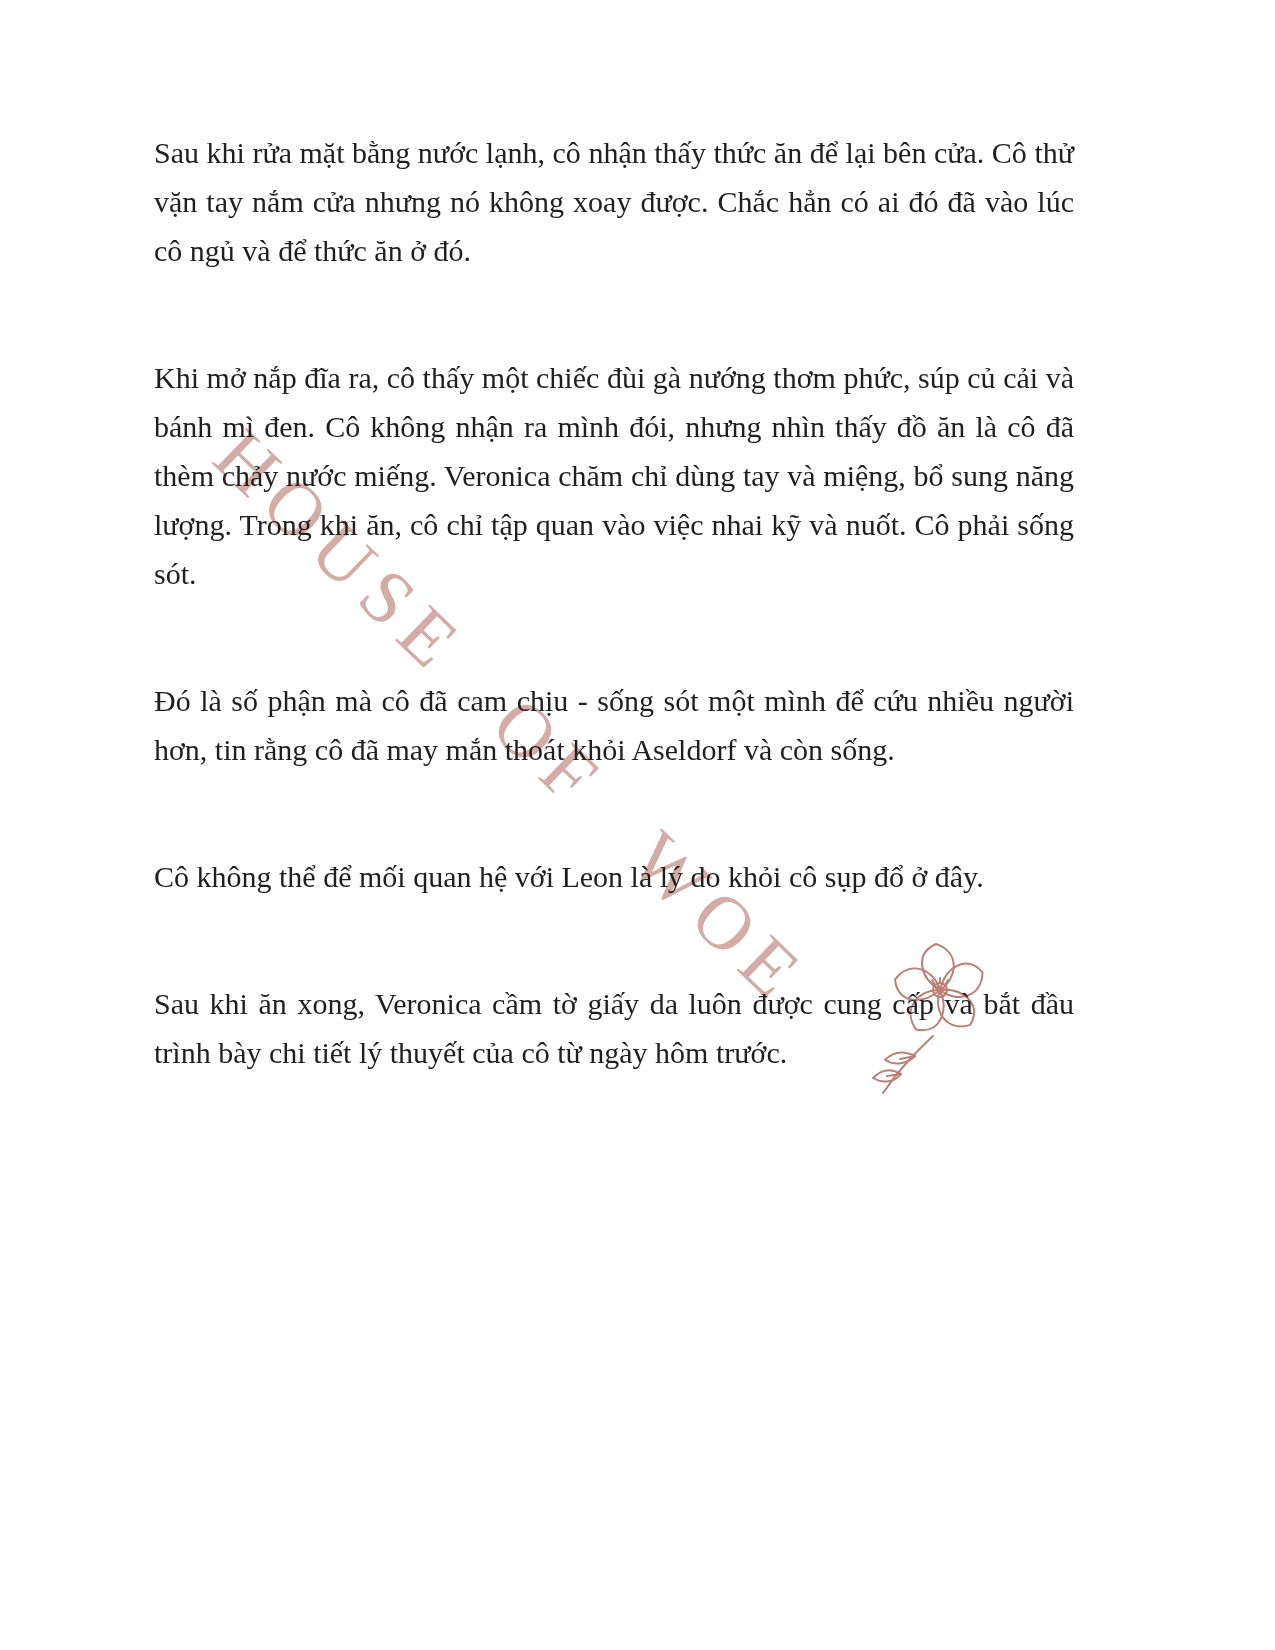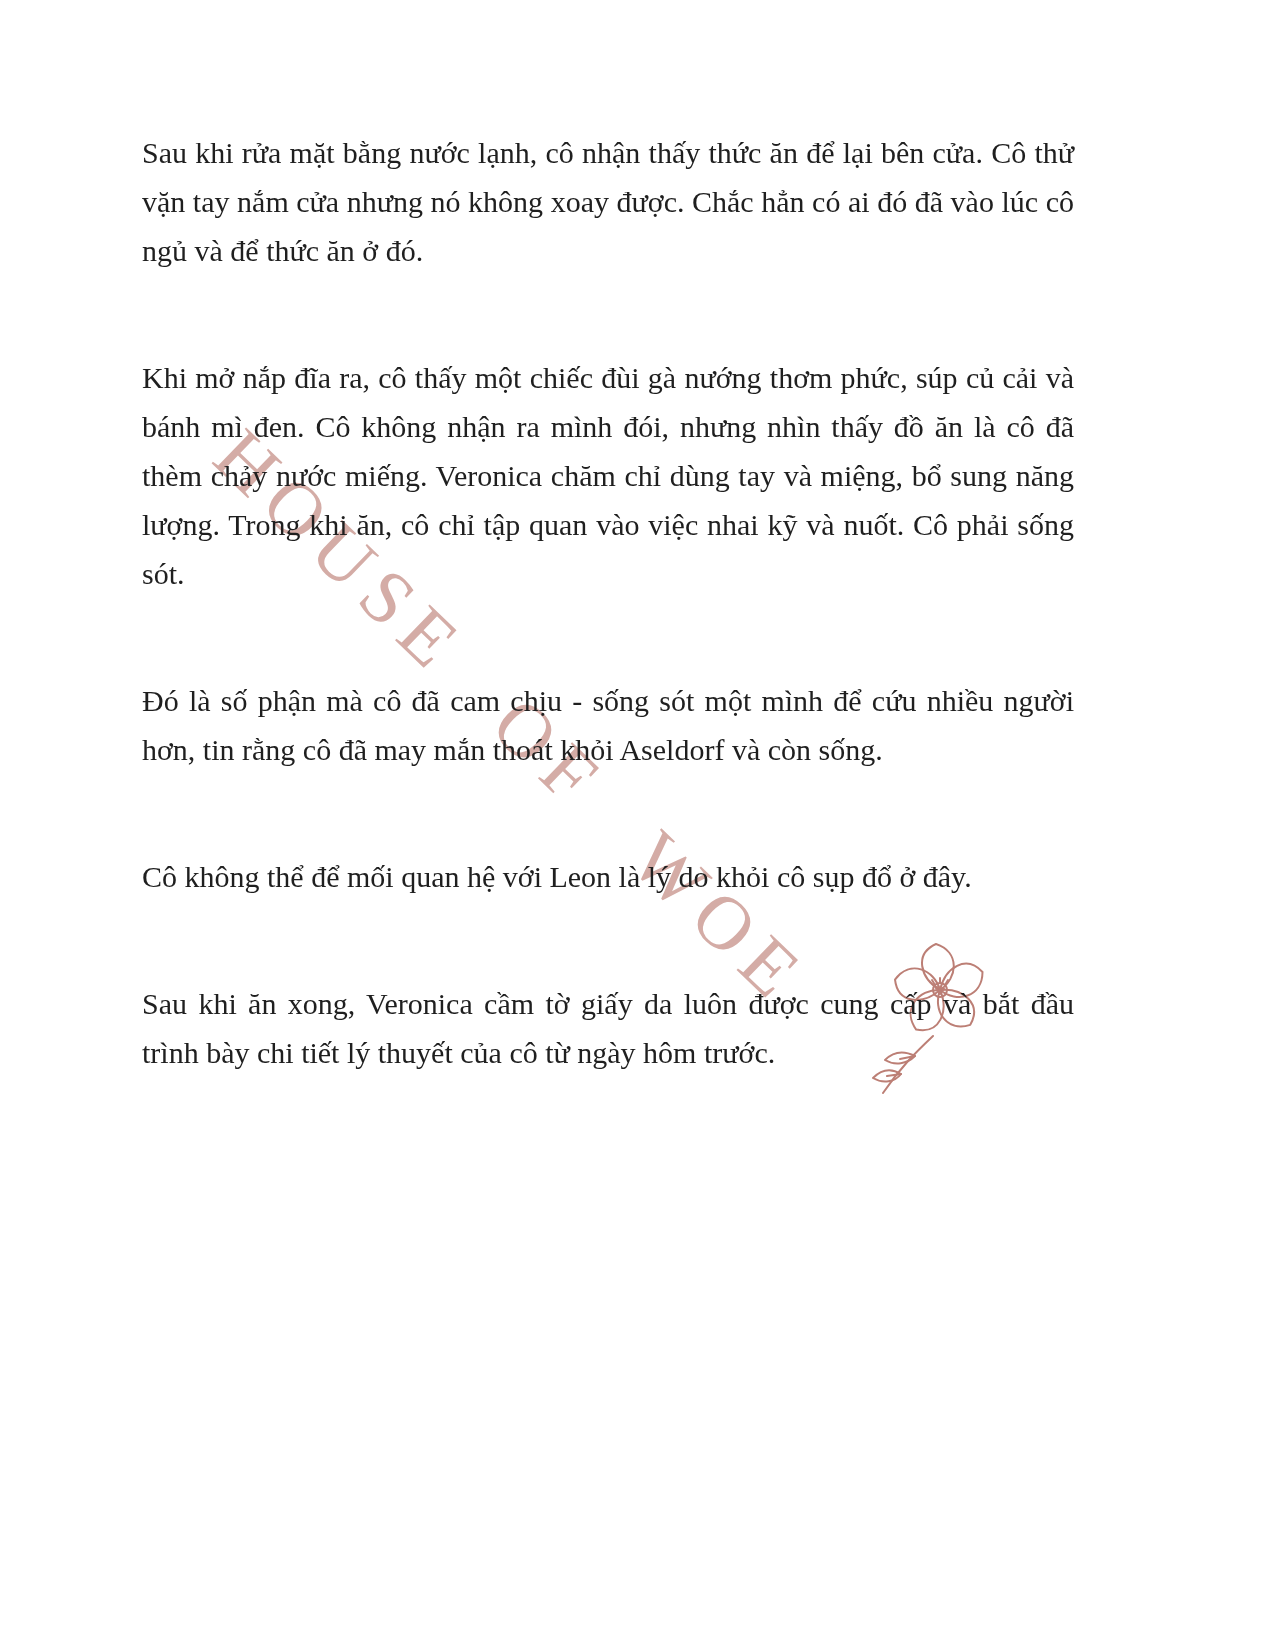--- a/index.html
+++ b/index.html
@@ -51,21 +51,21 @@
     left: 142px;
     top: 128px;
     width: 932px;
     z-index: 1;
     color: #1f1f1f;
     font-size: 30px;
     line-height: 49px;
     text-align: justify;
   }
   .content p {
-    margin: 0 0 78px 0;
+    margin: 0 0 78px 12px;
   }
   .content p:last-child {
     margin-bottom: 0;
   }
 </style>
 </head>
 <body>
 
 <div class="page">
 

